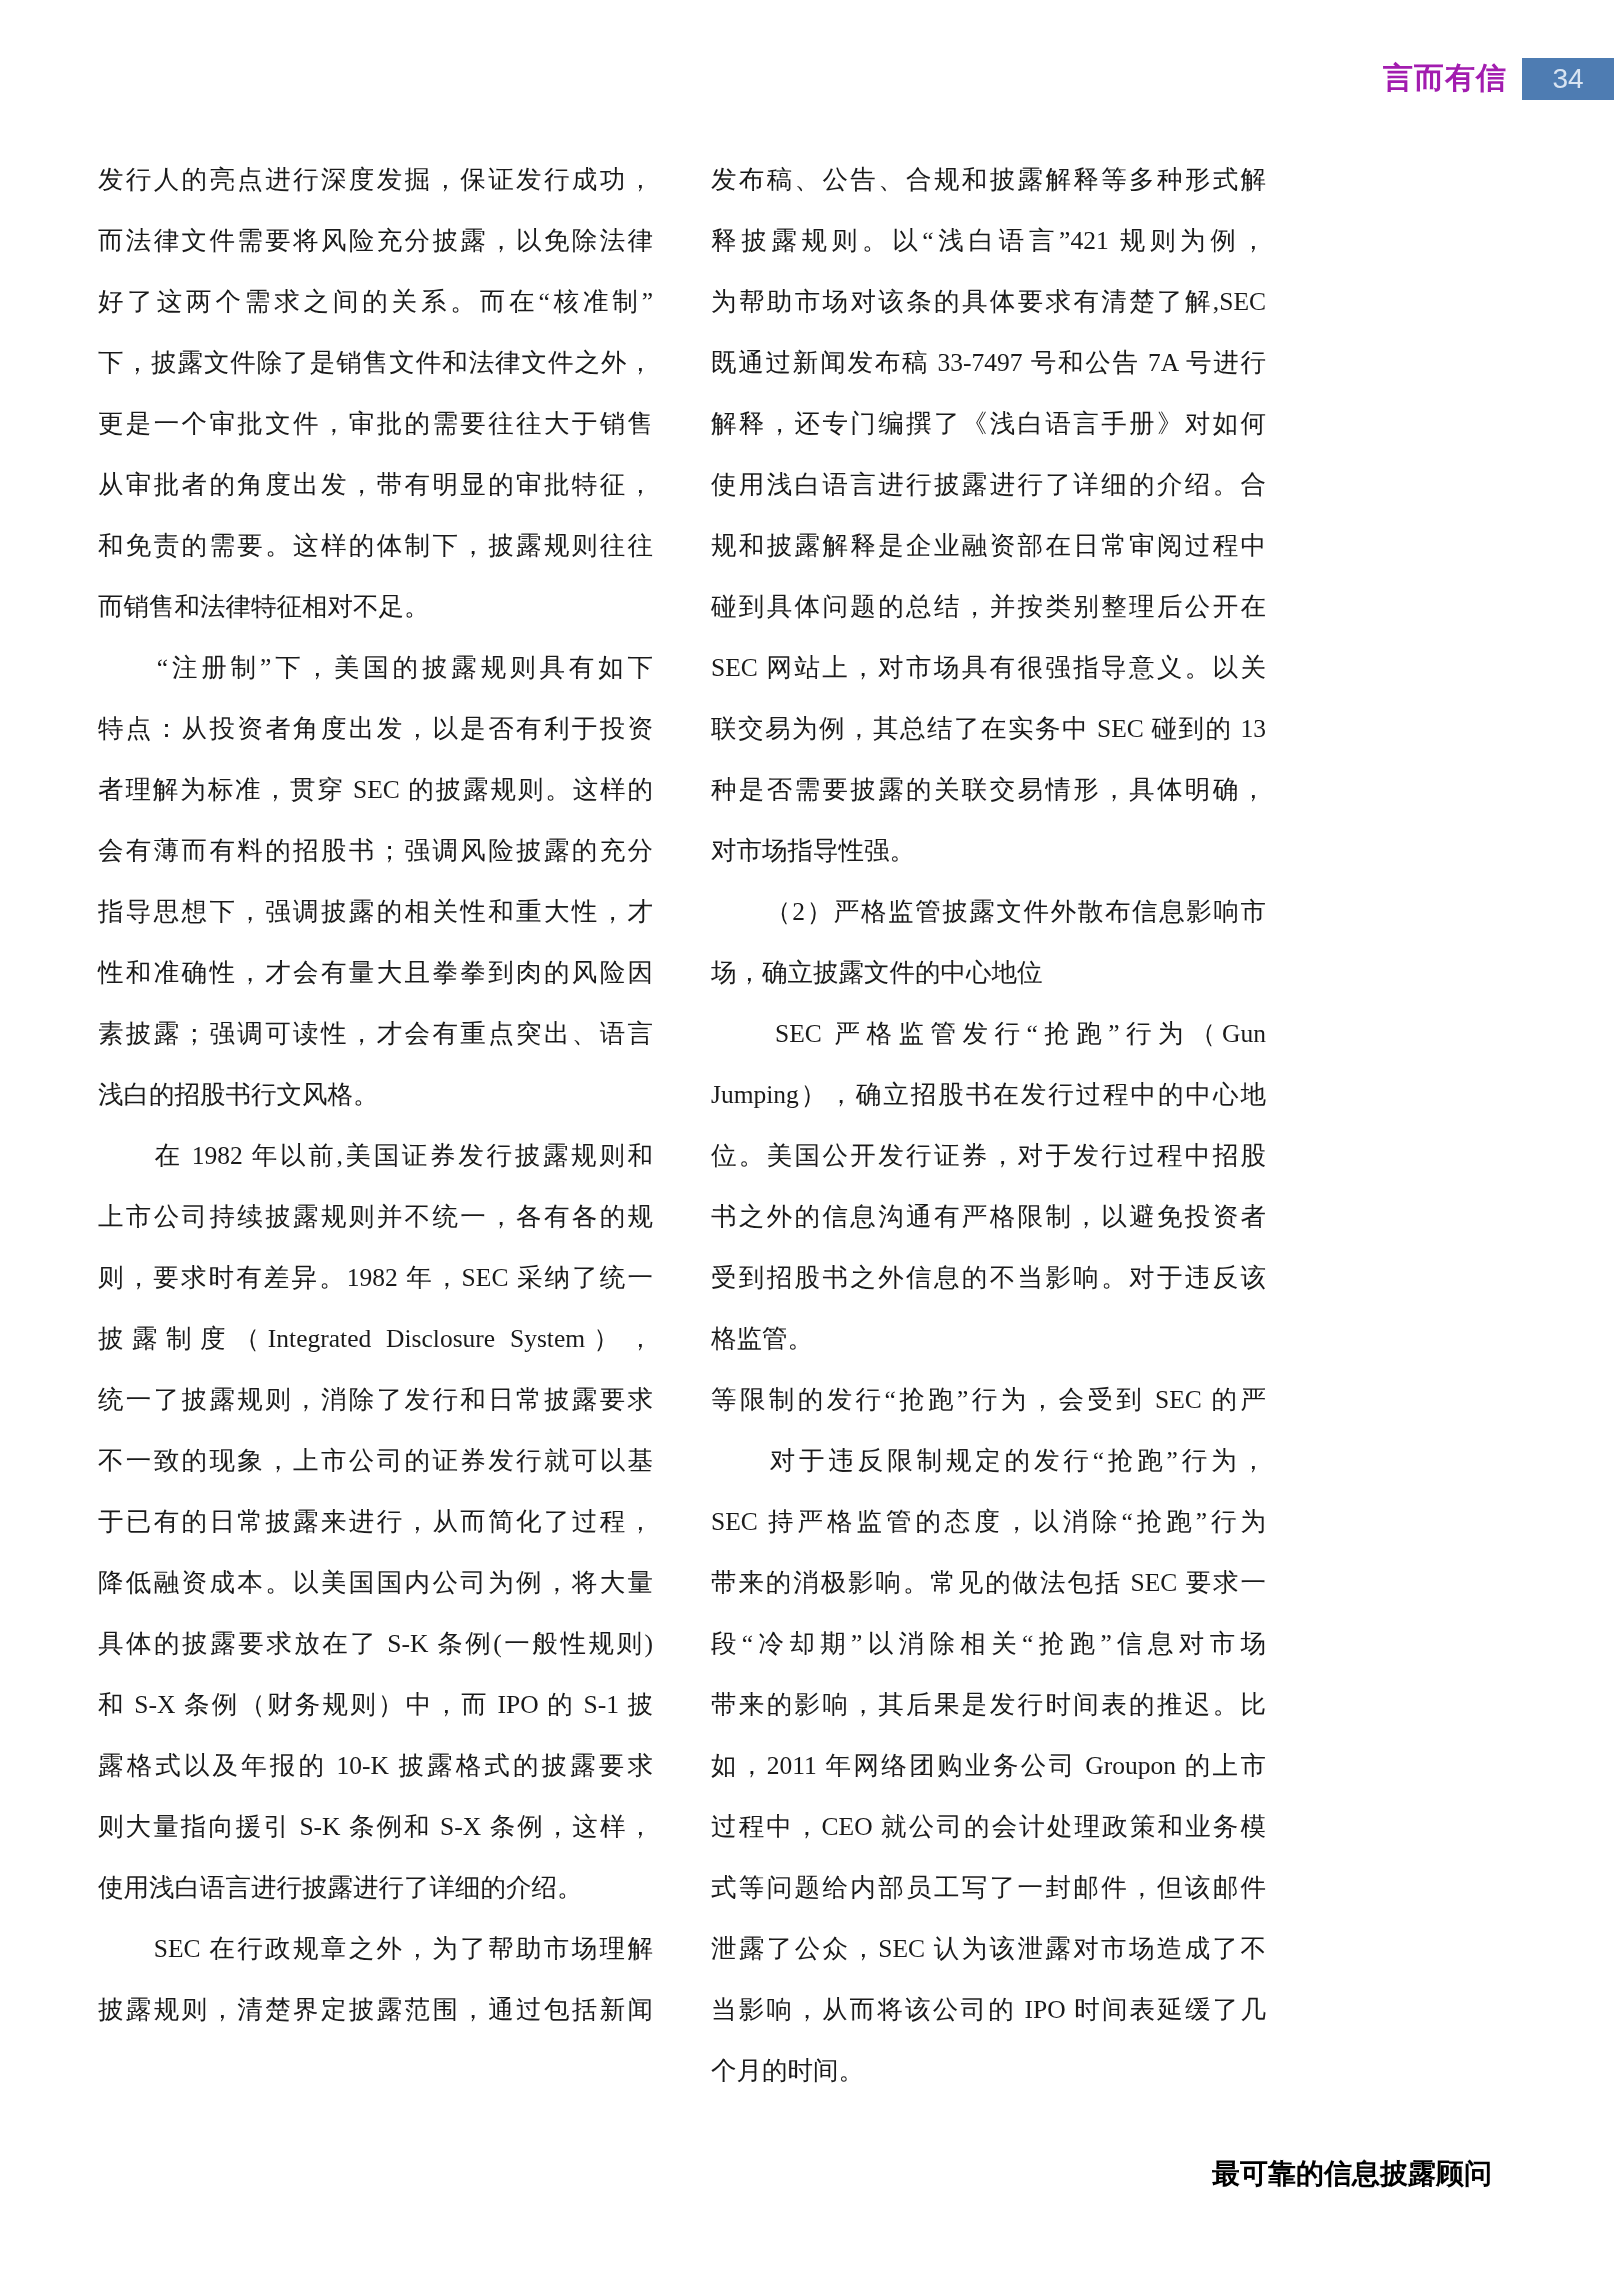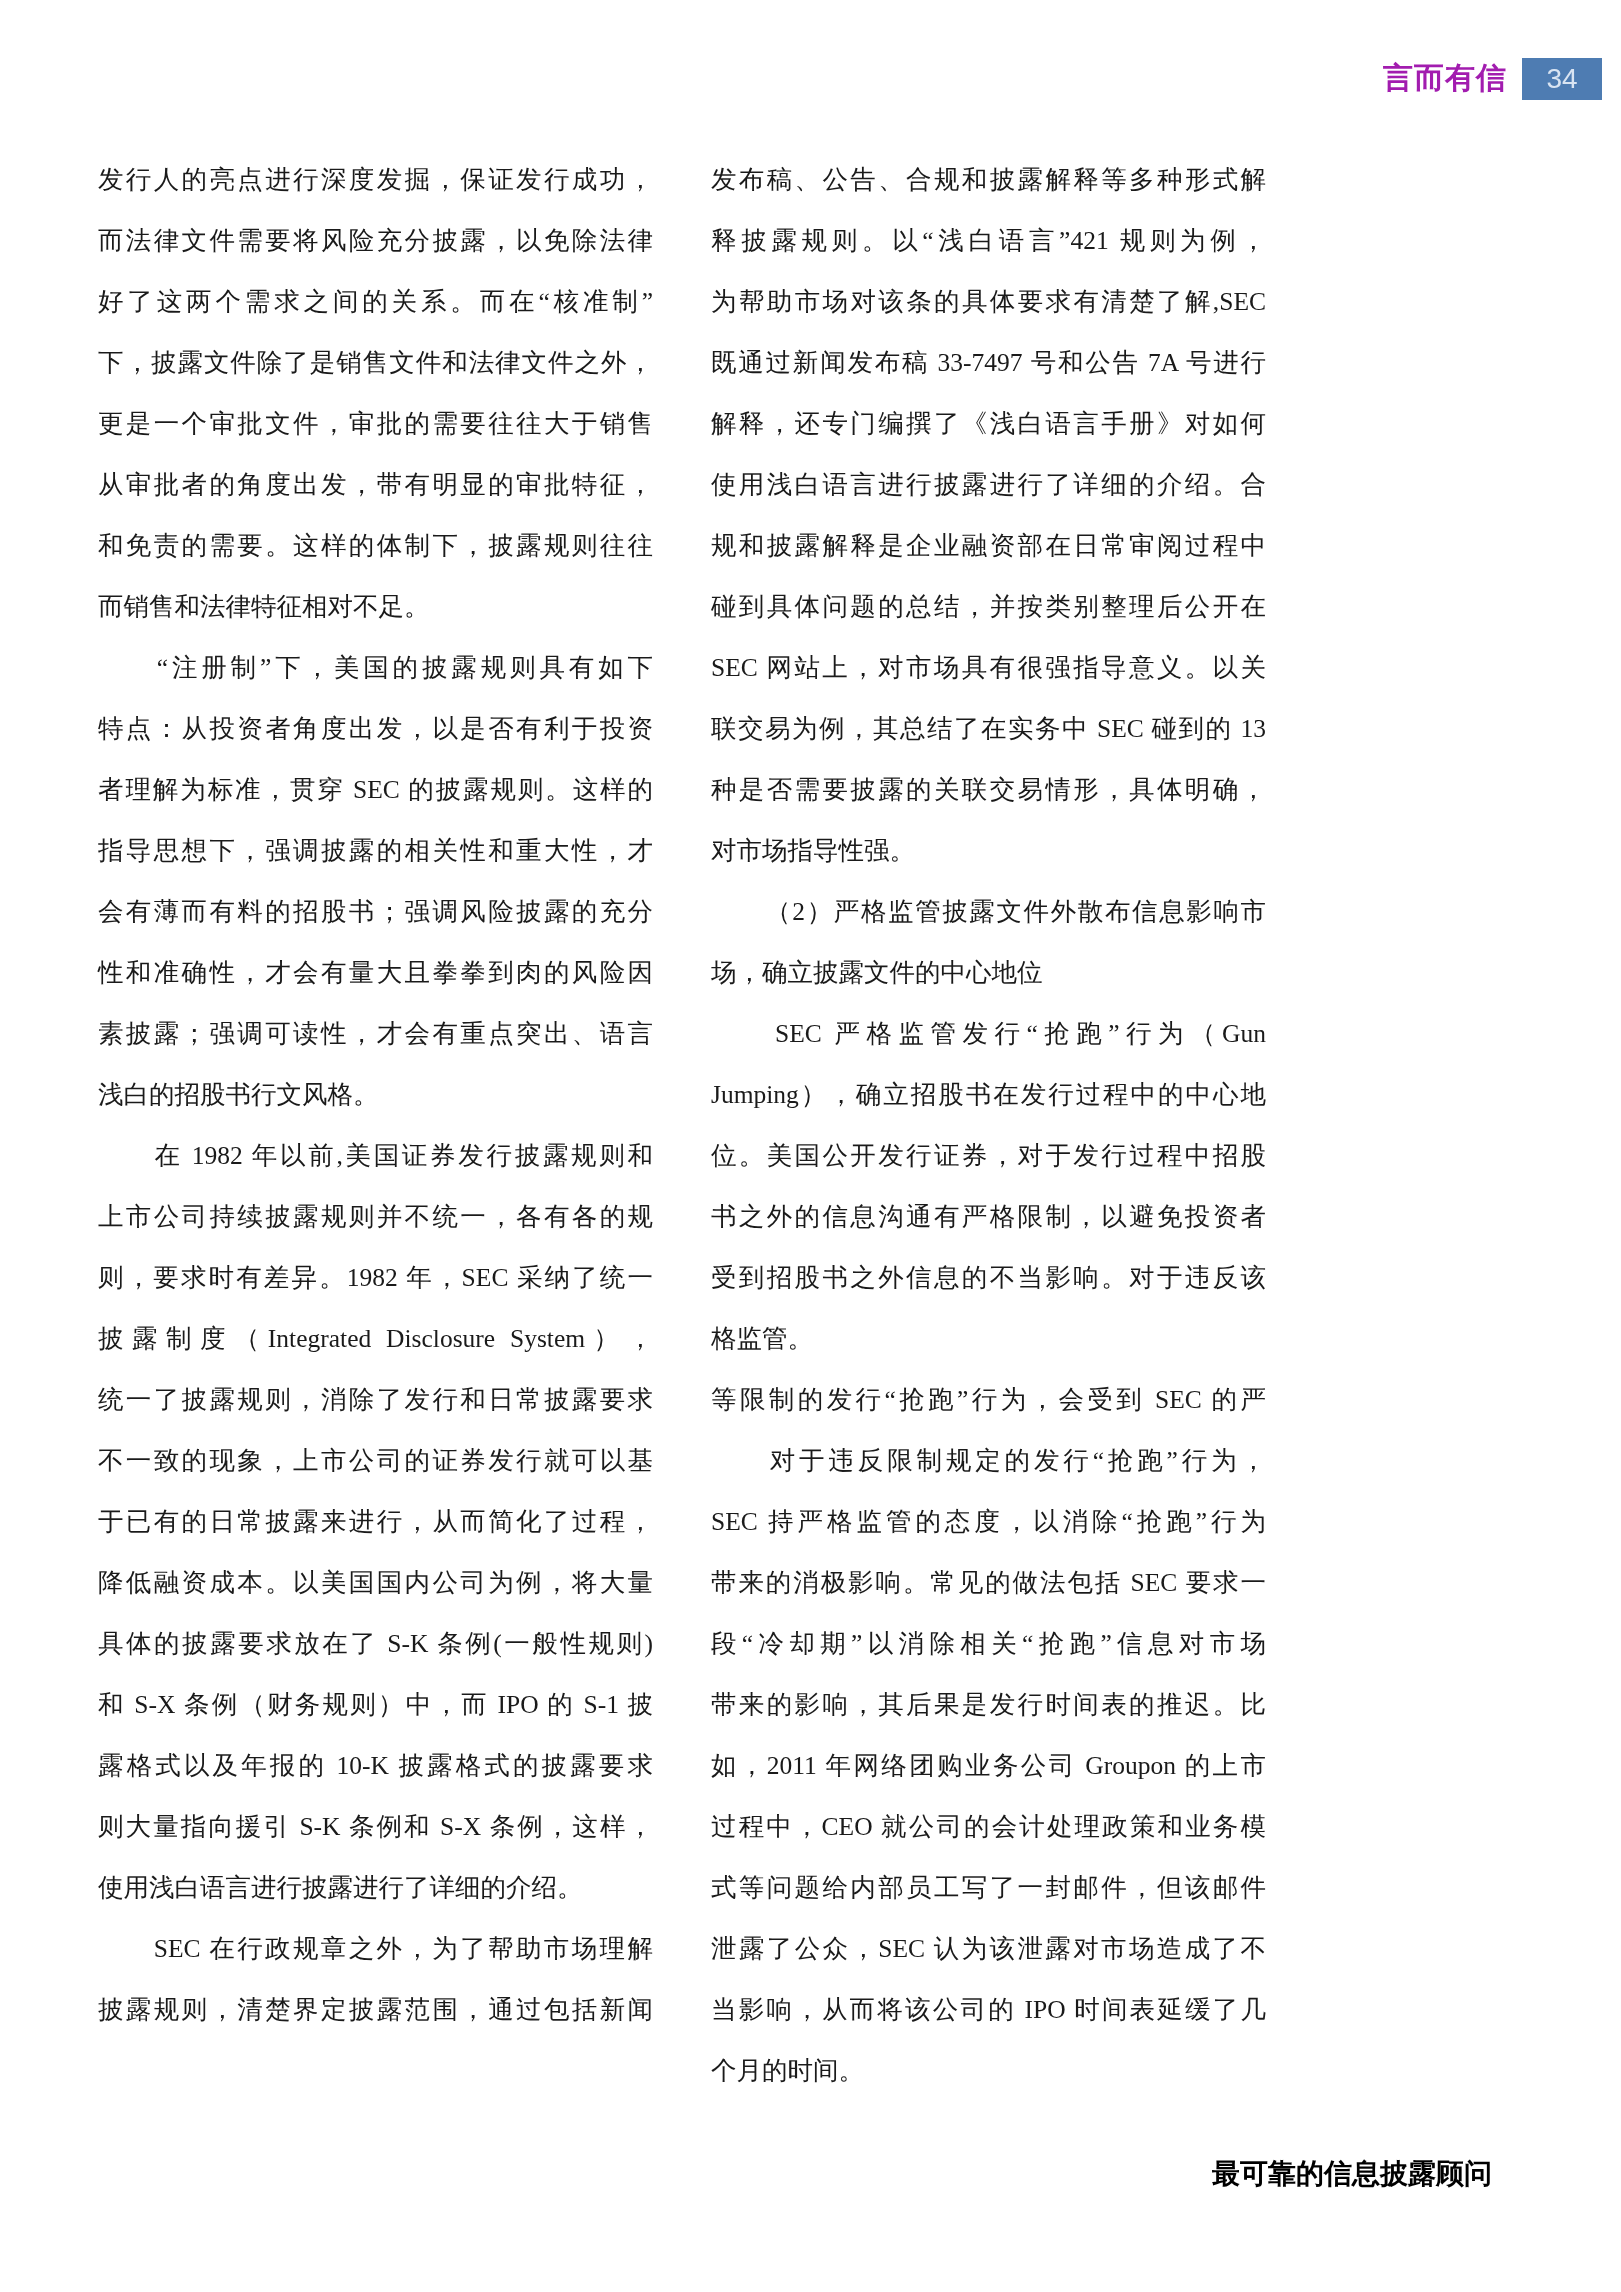--- a/index.html
+++ b/index.html
@@ -19,21 +19,21 @@
     font-weight:700;
     font-size:30px;
     line-height:33px;
     color:#a21caf;
     letter-spacing:1px;
     white-space:nowrap;
   }
   .page-badge{
     position:absolute;
     left:1522px;top:58px;
-    width:80px;height:42px;
+    width:92px;height:42px;
     background:#4E7CB2;
     display:flex;align-items:center;justify-content:center;
     font-family:"Liberation Sans","DejaVu Sans",sans-serif;
     font-size:28px;
     color:#D9E4F2;
   }
   .col{
     position:absolute;
     top:149px;
     width:555px;
@@ -80,22 +80,22 @@
       <div class="line">而法律文件需要将风险充分披露，以免除法律</div>
       <div class="line">好了这两个需求之间的关系。而在“核准制”</div>
       <div class="line">下，披露文件除了是销售文件和法律文件之外，</div>
       <div class="line">更是一个审批文件，审批的需要往往大于销售</div>
       <div class="line">从审批者的角度出发，带有明显的审批特征，</div>
       <div class="line">和免责的需要。这样的体制下，披露规则往往</div>
       <div class="line para-end">而销售和法律特征相对不足。</div>
       <div class="line">　　“注册制”下，美国的披露规则具有如下</div>
       <div class="line">特点：从投资者角度出发，以是否有利于投资</div>
       <div class="line">者理解为标准，贯穿 SEC 的披露规则。这样的</div>
+      <div class="line">会有薄而有料的招股书；强调风险披露的充分</div>
       <div class="line">指导思想下，强调披露的相关性和重大性，才</div>
-      <div class="line">会有薄而有料的招股书；强调风险披露的充分</div>
       <div class="line">性和准确性，才会有量大且拳拳到肉的风险因</div>
       <div class="line">素披露；强调可读性，才会有重点突出、语言</div>
       <div class="line para-end">浅白的招股书行文风格。</div>
       <div class="line">　　在 1982 年以前,美国证券发行披露规则和</div>
       <div class="line">上市公司持续披露规则并不统一，各有各的规</div>
       <div class="line">则，要求时有差异。1982 年，SEC 采纳了统一</div>
       <div class="line">披露制度（Integrated Disclosure System），</div>
       <div class="line">统一了披露规则，消除了发行和日常披露要求</div>
       <div class="line">不一致的现象，上市公司的证券发行就可以基</div>
       <div class="line">于已有的日常披露来进行，从而简化了过程，</div>

